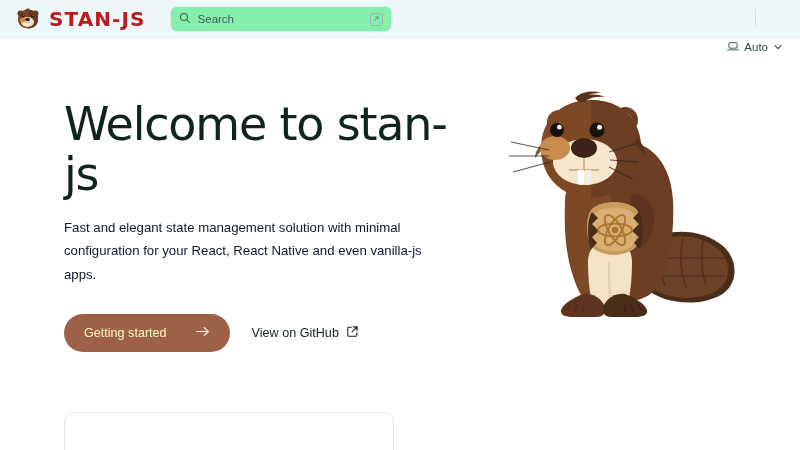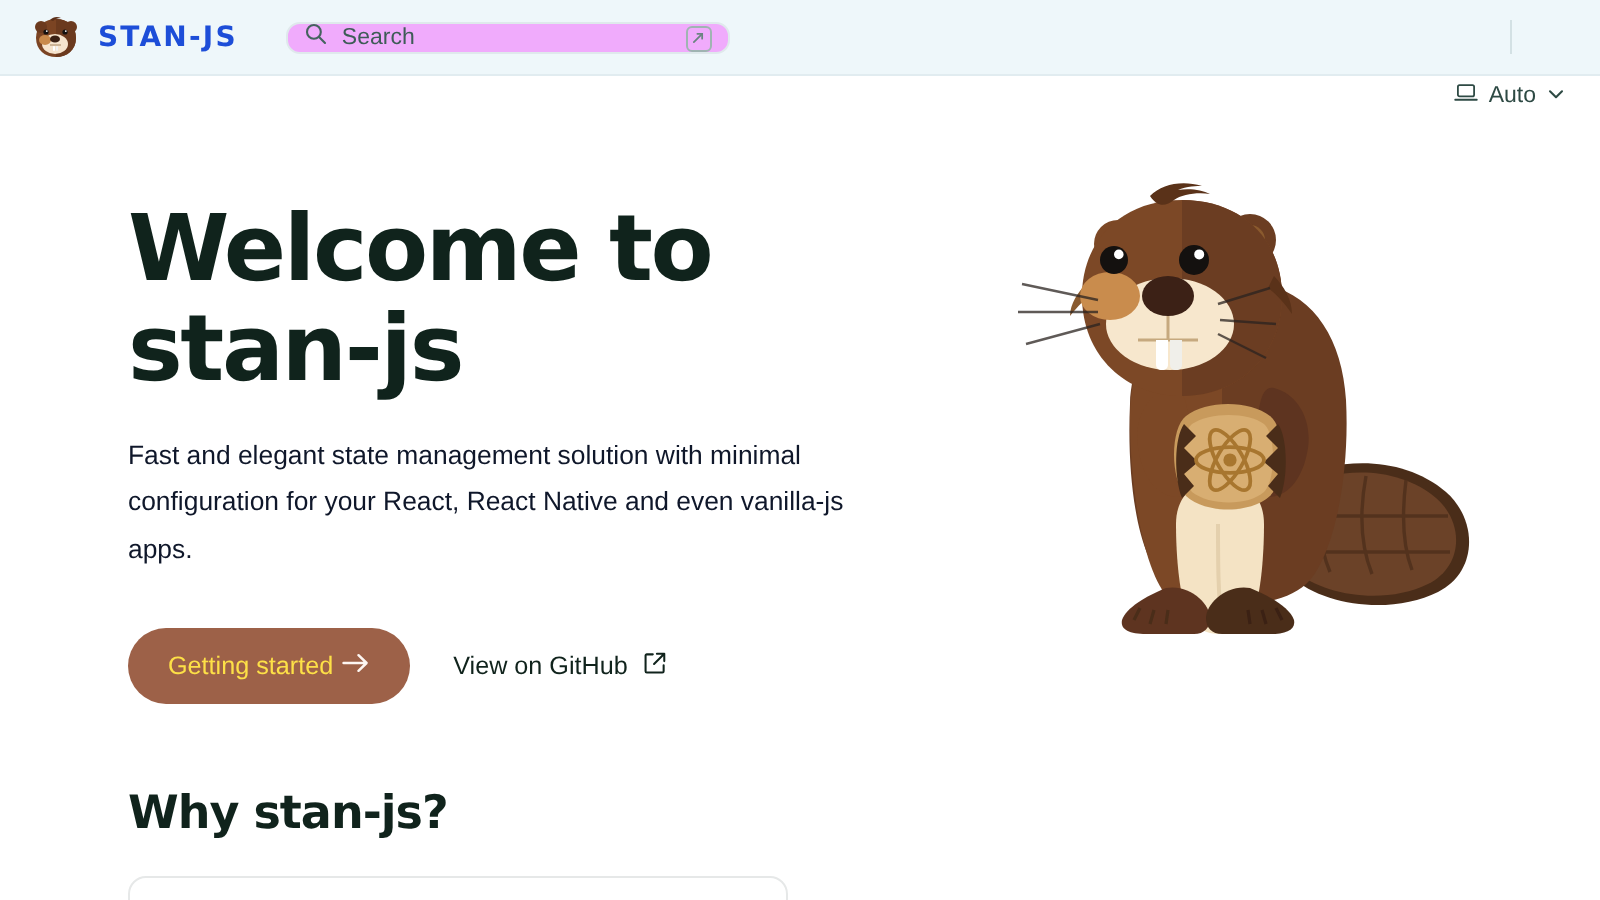--- a/index.html
+++ b/index.html
@@ -37,33 +37,33 @@
   .brand {
     display: flex;
     align-items: center;
     gap: 7px;
     flex: 0 0 auto;
     cursor: pointer;
     text-decoration: none;
   }
   .brand-mark { width: 28px; height: 24px; display: block; }
   .brand-text {
-    font-size: 14px;
+    font-size: 20px;
     font-weight: 800;
     letter-spacing: 1.1px;
-    color: #1d4ed8;
+    color: #b91c1c;
     font-family: "DejaVu Sans", sans-serif;
     white-space: nowrap;
   }
 
   .search-wrap {
     margin-left: 24px;
     width: 222px;
-    height: 16px;
-    background: #f0abfc;
+    height: 26px;
+    background: #86efac;
     border: 1px solid #dfe9ec;
     border-radius: 7px;
     display: flex;
     align-items: center;
     padding: 0 8px;
     gap: 7px;
     cursor: text;
   }
   .search-icon { flex: 0 0 auto; }
   .search-input {
@@ -115,21 +115,21 @@
     display: flex;
     align-items: flex-start;
     padding: 62px 40px 0 64px;
     gap: 20px;
   }
   .hero-left { width: 400px; flex: 0 0 auto; }
 
   .hero-title {
     font-size: 46px;
     line-height: 1.08;
-    font-weight: 700;
+    font-weight: 400;
     letter-spacing: -1.2px;
     color: #10231c;
     font-family: "DejaVu Sans", sans-serif;
   }
   .hero-sub {
     margin-top: 17px;
     font-size: 13.2px;
     line-height: 1.75;
     color: #0f172a;
     max-width: 392px;
@@ -137,23 +137,23 @@
 
   .hero-actions {
     margin-top: 28px;
     display: flex;
     align-items: center;
     gap: 22px;
   }
   .btn-primary {
     display: inline-flex;
     align-items: center;
-    gap: 4px;
+    gap: 29px;
     background: #9d6148;
-    color: #fde047;
+    color: #fef9c3;
     border: none;
     border-radius: 999px;
     height: 38px;
     padding: 0 20px;
     font-size: 12.6px;
     font-family: "Liberation Sans", sans-serif;
     cursor: pointer;
     white-space: nowrap;
   }
   .btn-ghost {
@@ -399,17 +399,16 @@
         <path d="M72 80h30" stroke="#c6a97f" stroke-width="1.6" fill="none"></path>
         <path d="M87 68v12" stroke="#c6a97f" stroke-width="1.5" fill="none"></path>
 
         <path d="M81 80h6v12c0 2-1 3-3 3s-3-1-3-3V80z" fill="#ffffff"></path>
         <path d="M88 80h6v12c0 2-1 3-3 3s-3-1-3-3V80z" fill="#f0efea"></path>
       </svg>
     </div>
   </section>
 
   <section class="why">
-    <h2 class="why-title">Why stan-js?</h2>
     <div class="why-card"></div>
   </section>
 
 </div>
 
 </body></html>

